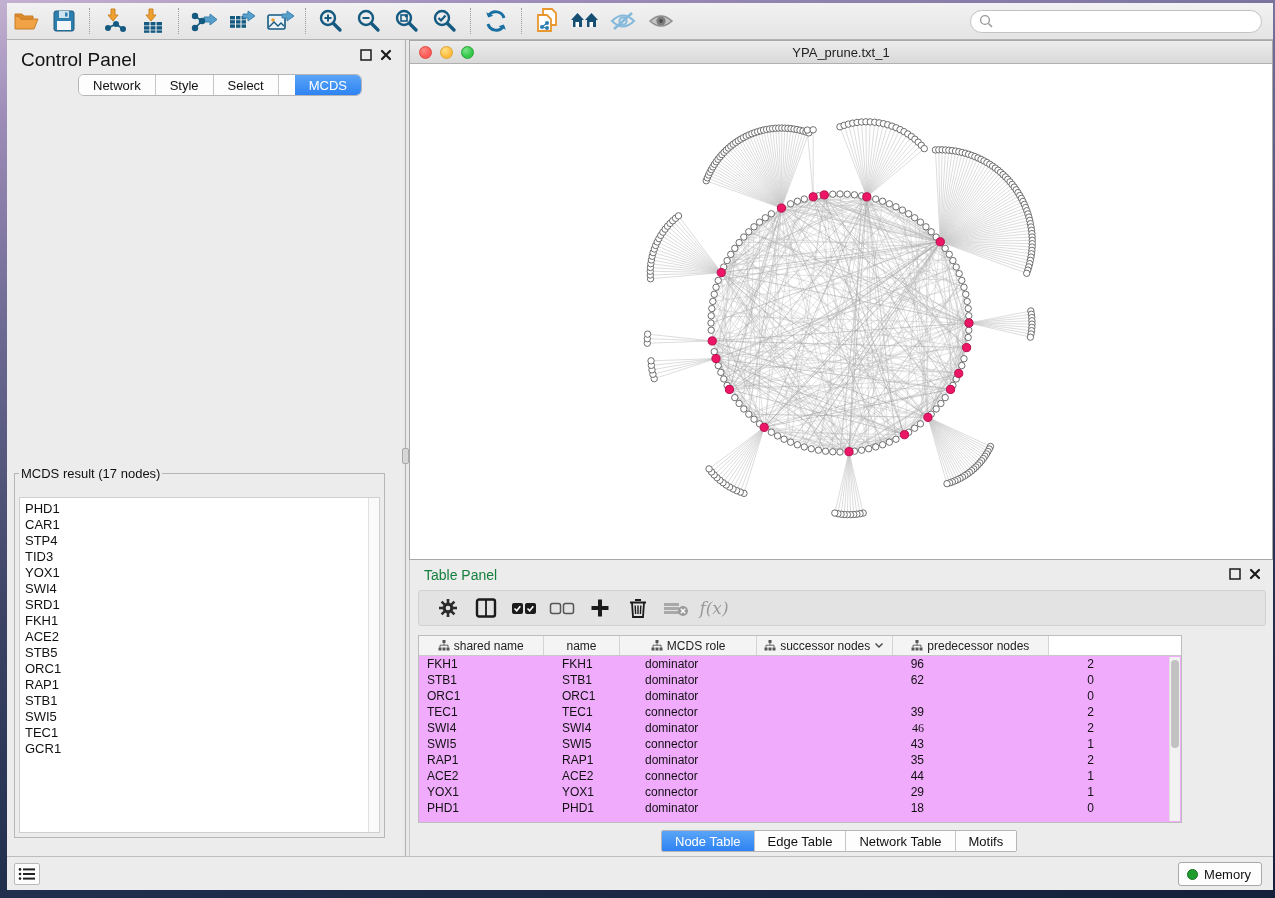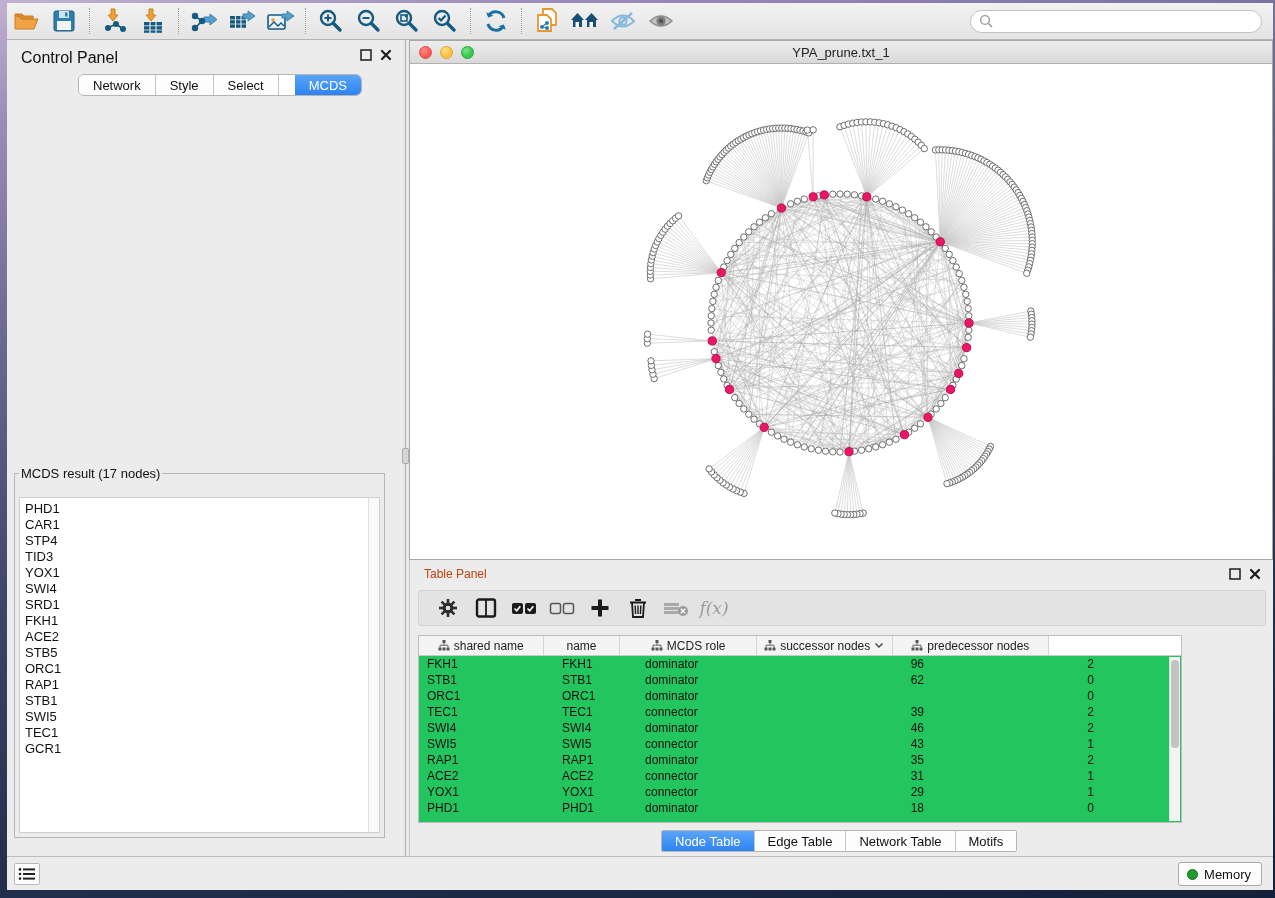--- a/index.html
+++ b/index.html
@@ -15,21 +15,21 @@
   .ticon { width:38px; height:30px; display:flex; align-items:center; justify-content:center; cursor:default; }
   .tsep { width:1px; height:26px; border-left:1px dotted #9a9a9a; margin:0 6px; }
   .searchwrap { position:absolute; right:11px; top:7px; }
   .searchbox { width:292px; height:23px; border:1px solid #c2c2c2; border-radius:12px; background:#fff;
     display:flex; align-items:center; padding-left:8px; }
   .searchbox input { border:none; outline:none; flex:1; font-size:12px; background:transparent; }
 
   
   .cpanel { position:absolute; left:0; top:37px; width:395px; height:816px; background:#ececec; }
   .cp-head { position:absolute; left:0; top:0; width:100%; height:30px; }
-  .cp-title { position:absolute; left:14px; top:9px; font-size:16px; color:#111; }
+  .cp-title { position:absolute; left:14px; top:9px; font-size:19px; color:#111; }
   .winbtns { position:absolute; right:10px; top:8px; display:flex; gap:7px; }
   .winbtn { width:13px; height:13px; display:flex; align-items:center; justify-content:center; }
 
   .seg { position:absolute; left:71px; top:34px; height:22px; display:flex; border:1px solid #b5b5b5;
     border-radius:6px; overflow:hidden; background:#fff; }
   .seg .tab { font-size:13px; color:#111; padding:0 14px; display:flex; align-items:center; justify-content:center;
     border-right:1px solid #c6c6c6; background:#fdfdfd; height:100%; }
   .seg .tab:last-child { border-right:none;margin-left:16px; }
   .seg .tab.active { background:linear-gradient(#5aa5f8,#2e83f2); color:#fff; }
 
@@ -66,27 +66,27 @@
     background:linear-gradient(#ececec,#d9d9d9); border-bottom:1px solid #b0b0b0; }
   .tl { position:absolute; top:5px; width:13px; height:13px; border-radius:50%; }
   .tl.red { left:9px; background:radial-gradient(circle at 35% 30%,#ff8a84,#fc5b57 60%); border:1px solid #e2463f; }
   .tl.yellow { left:30px; background:radial-gradient(circle at 35% 30%,#ffe084,#fdbe41 60%); border:1px solid #e0a32e; }
   .tl.green { left:51px; background:radial-gradient(circle at 35% 30%,#7be388,#34c84a 60%); border:1px solid #26a336; }
   .net-title { position:absolute; left:0; top:4px; width:100%; text-align:center; font-size:13px; color:#222; }
   .net-canvas { position:absolute; left:0; top:23px; width:862px; height:495px; background:#fff; }
 
   
   .tpanel { position:absolute; left:0; top:520px; width:864px; height:296px; background:#ececec; border-left:1px solid #c8c8c8; }
-  .tp-title { position:absolute; left:14px; top:7px; font-size:12px; color:#c2410c; }
+  .tp-title { position:absolute; left:14px; top:7px; font-size:14px; color:#15803d; }
   .tp-toolbar { position:absolute; left:8px; top:30px; width:848px; height:36px; background:#e3e3e3;
     border:1px solid #d2d2d2; border-radius:3px; display:flex; align-items:center; padding-left:10px; }
   .tp-tool { width:38px; height:30px; display:flex; align-items:center; justify-content:center; }
   .fx { font-family:"DejaVu Serif", serif; font-style:italic; font-size:17px; color:#9a9a9a; }
 
-  .dtable { position:absolute; left:8px; top:75px; width:764px; height:188px; background:#22c55e; border:1px solid #bdbdbd; }
+  .dtable { position:absolute; left:8px; top:75px; width:764px; height:188px; background:#f0abfc; border:1px solid #bdbdbd; }
   .drow { display:flex; height:16px; }
   .dhead { display:flex; height:20px; background:#f4f4f4; border-bottom:1px solid #c9c9c9; }
   .hcell { display:flex; align-items:center; font-size:12px; color:#222; border-right:1px solid #d4d4d4;
     padding:0 4px; gap:4px; justify-content:center; }
   .dcell { font-size:12px; color:#111; line-height:16px; padding:0 8px; white-space:nowrap; overflow:hidden; }
   .num { text-align:right; }
   .vscroll { position:absolute; right:1px; top:21px; bottom:1px; width:11px; background:#f2f2f2; border-left:1px solid #e0e0e0; }
   .vthumb { position:absolute; left:1px; top:3px; width:8px; height:88px; background:#c2c2c2; border-radius:4px; }
 
   .tp-tabs { position:absolute; left:251px; top:270px; height:22px; display:flex; border:1px solid #b5b5b5;
@@ -1387,42 +1387,42 @@
                 <div class="dcell" style="width: 135px;">TEC1</div>
                 <div class="dcell" style="width: 83px;">TEC1</div>
                 <div class="dcell" style="width: 148px;">connector</div>
                 <div class="dcell num" style="width: 147px;">39</div>
                 <div class="dcell num" style="width: 170px;">2</div>
               </div>
               <div class="drow">
                 <div class="dcell" style="width: 135px;">SWI4</div>
                 <div class="dcell" style="width: 83px;">SWI4</div>
                 <div class="dcell" style="width: 148px;">dominator</div>
-                <div class="dcell num" style="width: 147px;">46</div>
+                <div class="dcell num" style="width: 147px; font-family: Liberation Serif, serif;">46</div>
                 <div class="dcell num" style="width: 170px;">2</div>
               </div>
               <div class="drow">
                 <div class="dcell" style="width: 135px;">SWI5</div>
                 <div class="dcell" style="width: 83px;">SWI5</div>
                 <div class="dcell" style="width: 148px;">connector</div>
                 <div class="dcell num" style="width: 147px;">43</div>
                 <div class="dcell num" style="width: 170px;">1</div>
               </div>
               <div class="drow">
                 <div class="dcell" style="width: 135px;">RAP1</div>
                 <div class="dcell" style="width: 83px;">RAP1</div>
                 <div class="dcell" style="width: 148px;">dominator</div>
                 <div class="dcell num" style="width: 147px;">35</div>
                 <div class="dcell num" style="width: 170px;">2</div>
               </div>
               <div class="drow">
                 <div class="dcell" style="width: 135px;">ACE2</div>
                 <div class="dcell" style="width: 83px;">ACE2</div>
                 <div class="dcell" style="width: 148px;">connector</div>
-                <div class="dcell num" style="width: 147px;">31</div>
+                <div class="dcell num" style="width: 147px;">44</div>
                 <div class="dcell num" style="width: 170px;">1</div>
               </div>
               <div class="drow">
                 <div class="dcell" style="width: 135px;">YOX1</div>
                 <div class="dcell" style="width: 83px;">YOX1</div>
                 <div class="dcell" style="width: 148px;">connector</div>
                 <div class="dcell num" style="width: 147px;">29</div>
                 <div class="dcell num" style="width: 170px;">1</div>
               </div>
               <div class="drow">

